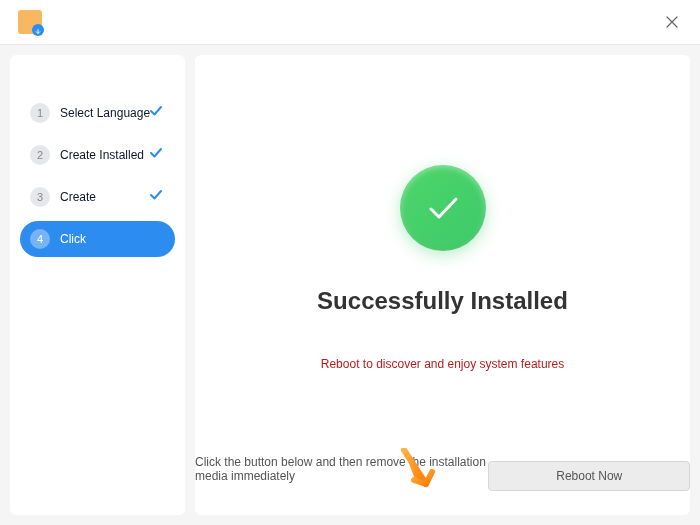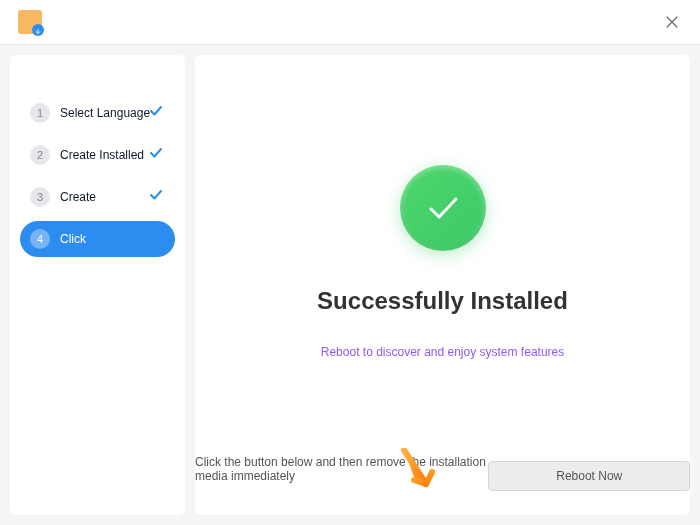--- a/index.html
+++ b/index.html
@@ -127,25 +127,26 @@
       box-shadow: 0 4px 16px rgba(62,201,106,0.35), inset 0 -2px 4px rgba(0,0,0,0.05), inset 0 2px 6px rgba(255,255,255,0.4);
       display: flex;
       align-items: center;
       justify-content: center;
       margin-bottom: 36px;
     }
     .title {
       font-size: 24px;
       font-weight: 700;
       color: #333;
-      margin-bottom: 30px;
+      margin-bottom: 22px;
     }
     .subtitle {
       font-size: 12px;
-      color: #8b5cf6;
+      color: #b91c1c;
+      margin-top: 20px;
     }
     .bottom-area {
       position: absolute;
       bottom: 18px;
       left: 0;
       right: 0;
       display: flex;
       align-items: center;
     }
     .hint {

